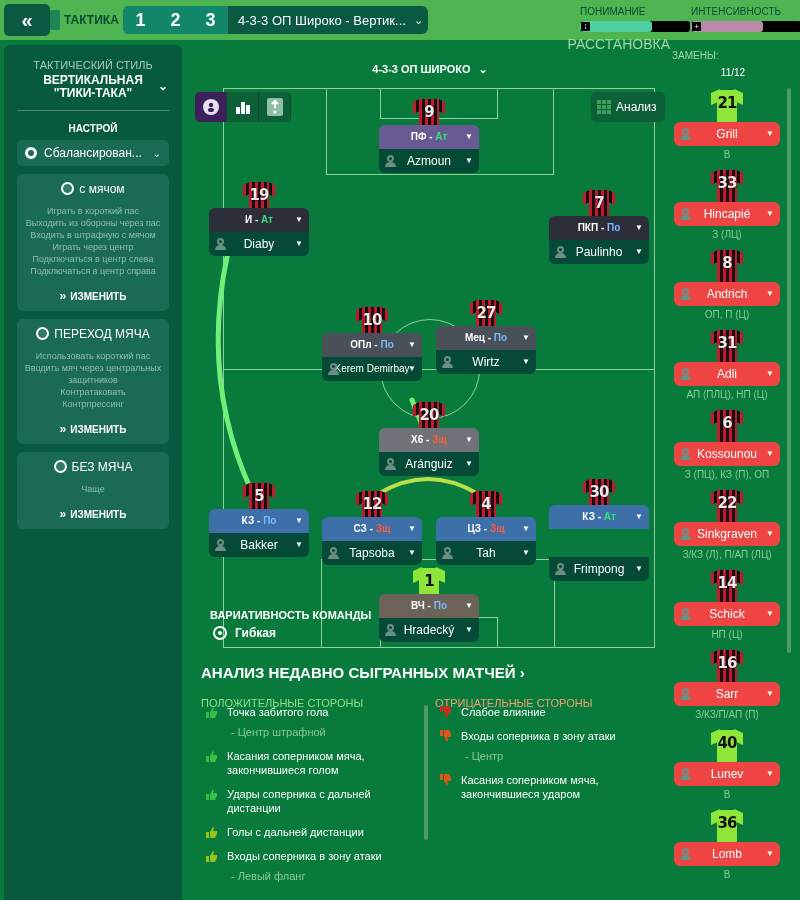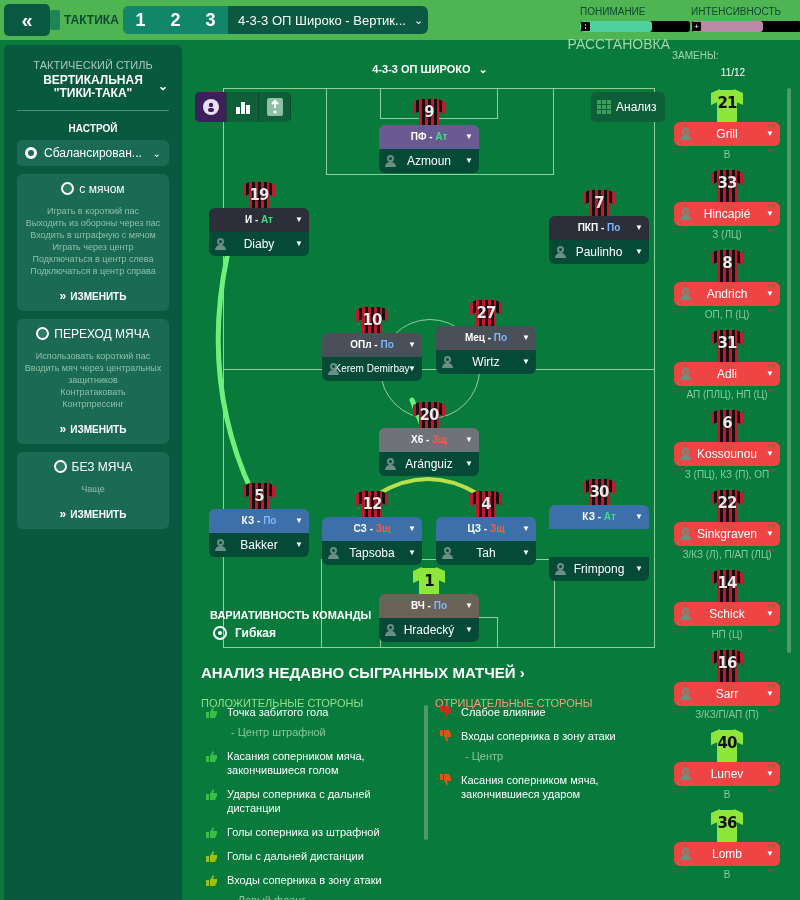--- a/index.html
+++ b/index.html
@@ -496,27 +496,20 @@
     </div>
     <div class="an-item">
       <svg class="thumb" viewBox="0 0 13 12">
         <path d="M1,6 L4,6 L4,12 L1,12 Z M5,6 L8,1 L9,2 L8,5 L12,5 L12,8 L10,12 L5,12 Z" fill="#36c04a"></path>
       </svg>
       <div>Удары соперника с дальней дистанции</div>
 
     </div>
     <div class="an-item">
       <svg class="thumb" viewBox="0 0 13 12">
-        <path d="M1,6 L4,6 L4,12 L1,12 Z M5,6 L8,1 L9,2 L8,5 L12,5 L12,8 L10,12 L5,12 Z" fill="#36c04a"></path>
-      </svg>
-      <div>Голы соперника из штрафной</div>
-
-    </div>
-    <div class="an-item">
-      <svg class="thumb" viewBox="0 0 13 12">
         <path d="M1,6 L4,6 L4,12 L1,12 Z M5,6 L8,1 L9,2 L8,5 L12,5 L12,8 L10,12 L5,12 Z" fill="#9cc01a"></path>
       </svg>
       <div>Голы с дальней дистанции</div>
 
     </div>
     <div class="an-item">
       <svg class="thumb" viewBox="0 0 13 12">
         <path d="M1,6 L4,6 L4,12 L1,12 Z M5,6 L8,1 L9,2 L8,5 L12,5 L12,8 L10,12 L5,12 Z" fill="#9cc01a"></path>
       </svg>
       <div>Входы соперника в зону атаки</div>

